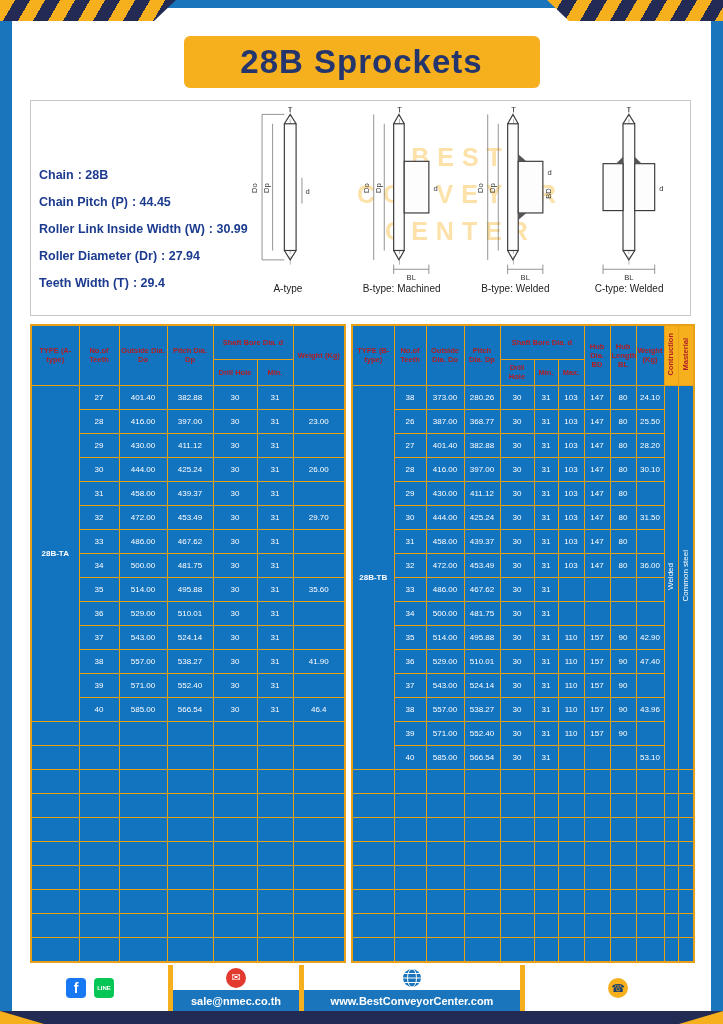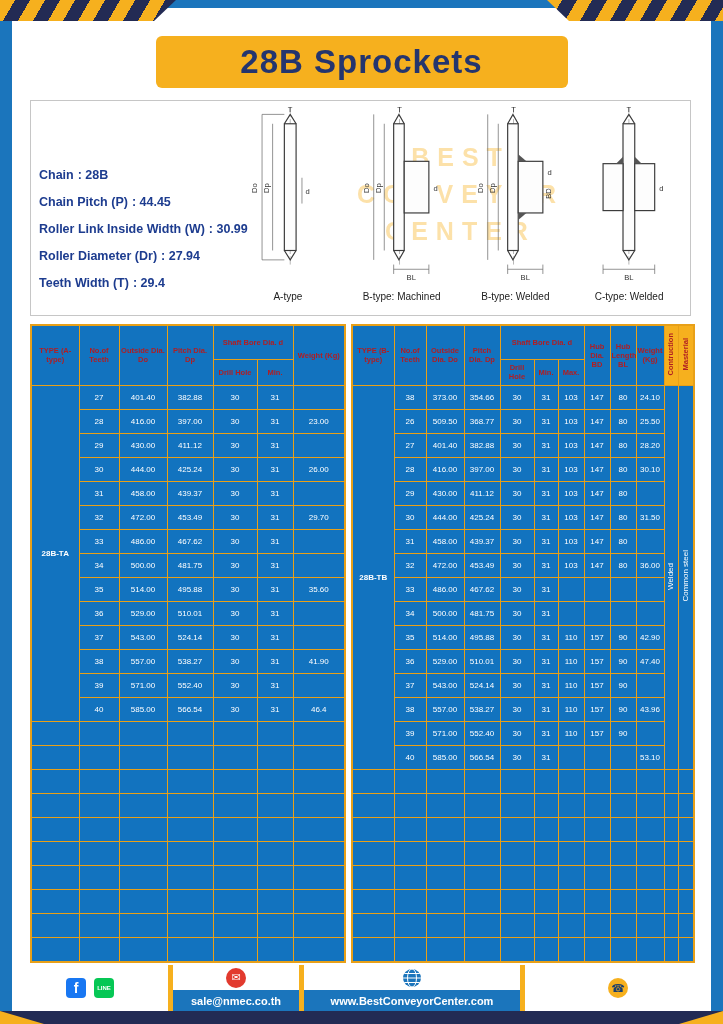--- a/index.html
+++ b/index.html
@@ -14,21 +14,21 @@
   }
   
   .hazard{position:absolute;top:0;height:21px;z-index:6;
     background:repeating-linear-gradient(120deg,#F6B01E 0 13px,#232B54 13px 26px);}
   .hazard-left{left:0;width:176px;clip-path:polygon(0 0,100% 0,calc(100% - 22px) 100%,0 100%);}
   .hazard-right{right:0;width:176px;clip-path:polygon(0 0,100% 0,100% 100%,22px 100%);}
 
   
   .title-banner{
     position:absolute;top:28px;left:50%;transform:translateX(-50%);
-    width:412px;height:52px;background:#F6B01E;border-radius:6px;
+    width:356px;height:52px;background:#F6B01E;border-radius:6px;
     display:flex;align-items:center;justify-content:center;
     font-size:33px;font-weight:bold;color:#24356E;letter-spacing:1px;
   }
 
   
   .spec-box{
     position:absolute;left:18px;top:92px;width:661px;height:216px;
     background:#fff;border:1px solid #c6c6c6;box-sizing:border-box;
   }
   .specs{position:absolute;left:8px;top:54px;z-index:2;}
@@ -40,21 +40,21 @@
     display:flex;flex-direction:column;align-items:center;gap:8px;
     font-weight:bold;font-size:25px;letter-spacing:8px;
     color:rgba(246,176,30,.38);
   }
   .diagrams{
     position:absolute;left:200px;right:4px;top:4px;bottom:2px;z-index:1;
     display:flex;
   }
   .dg-fig{flex:1;display:flex;flex-direction:column;align-items:center;}
   .dg-fig svg{width:100%;height:176px;}
-  .dg-cap{font-size:10px;color:#222;margin-top:10px;}
+  .dg-cap{font-size:10px;color:#222;margin-top:2px;}
   .dg .part{fill:#fdfdfd;stroke:#3a3a3a;stroke-width:1;}
   .dg .tooth{fill:none;stroke:#3a3a3a;stroke-width:1;}
   .dg .weld{fill:#555;stroke:none;}
   .dg .cl{stroke:#999;stroke-width:.6;stroke-dasharray:5 2 1 2;}
   .dg .dim{stroke:#666;stroke-width:.6;}
   .dg text{font-size:6.5px;fill:#333;}
 
   
   .tables{position:absolute;left:18px;top:316px;display:flex;gap:5px;z-index:2;}
   table.spec-table{
@@ -491,33 +491,33 @@
           <th>Drill Hole</th>
           <th>Min.</th>
           <th>Max.</th>
         </tr>
       </thead>
       <tbody id="tbody-b">
           <tr>
             <td rowspan="16" class="type-cell">28B-TB</td>
             <td>38</td>
             <td>373.00</td>
-            <td>354.66</td>
+            <td>280.26</td>
             <td>30</td>
             <td>31</td>
             <td>103</td>
             <td>147</td>
             <td>80</td>
             <td>24.10</td>
             <td rowspan="16"><span class="vert-text">Welded</span></td>
             <td rowspan="16"><span class="vert-text">Common steel</span></td>
           </tr>
           <tr>
             <td>26</td>
-            <td>509.50</td>
+            <td>387.00</td>
             <td>368.77</td>
             <td>30</td>
             <td>31</td>
             <td>103</td>
             <td>147</td>
             <td>80</td>
             <td>25.50</td>
           </tr>
           <tr>
             <td>27</td>

